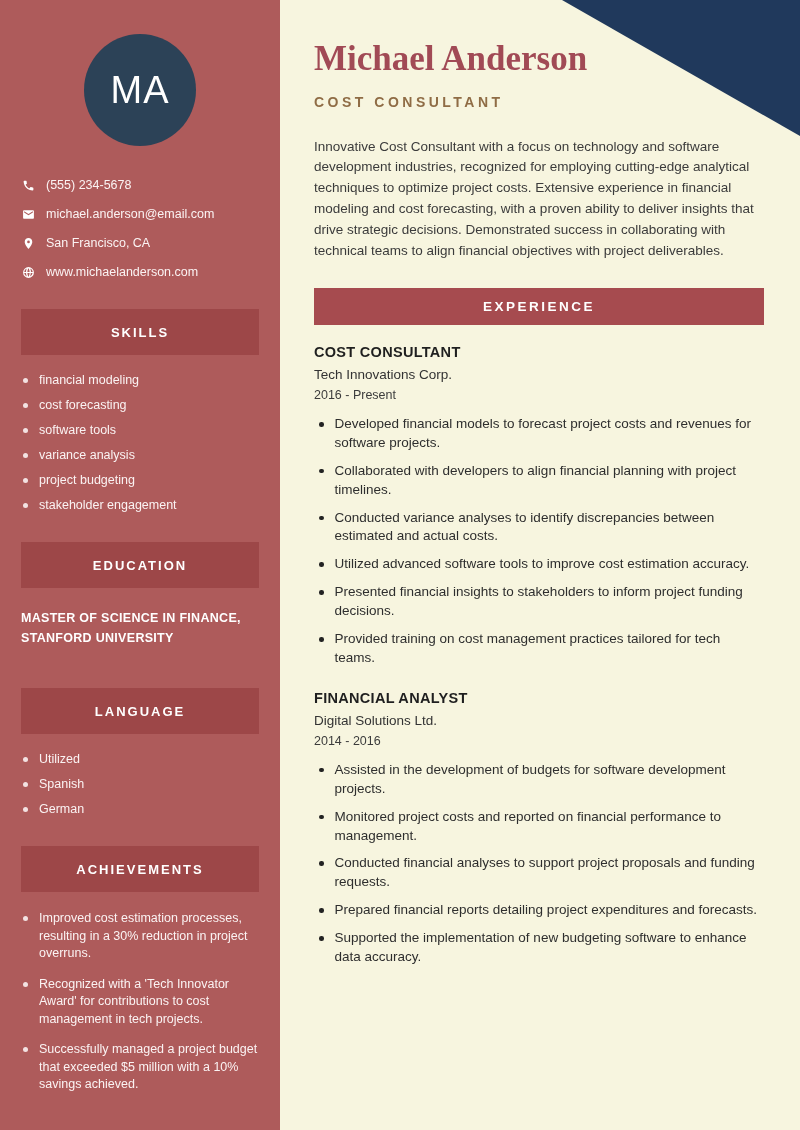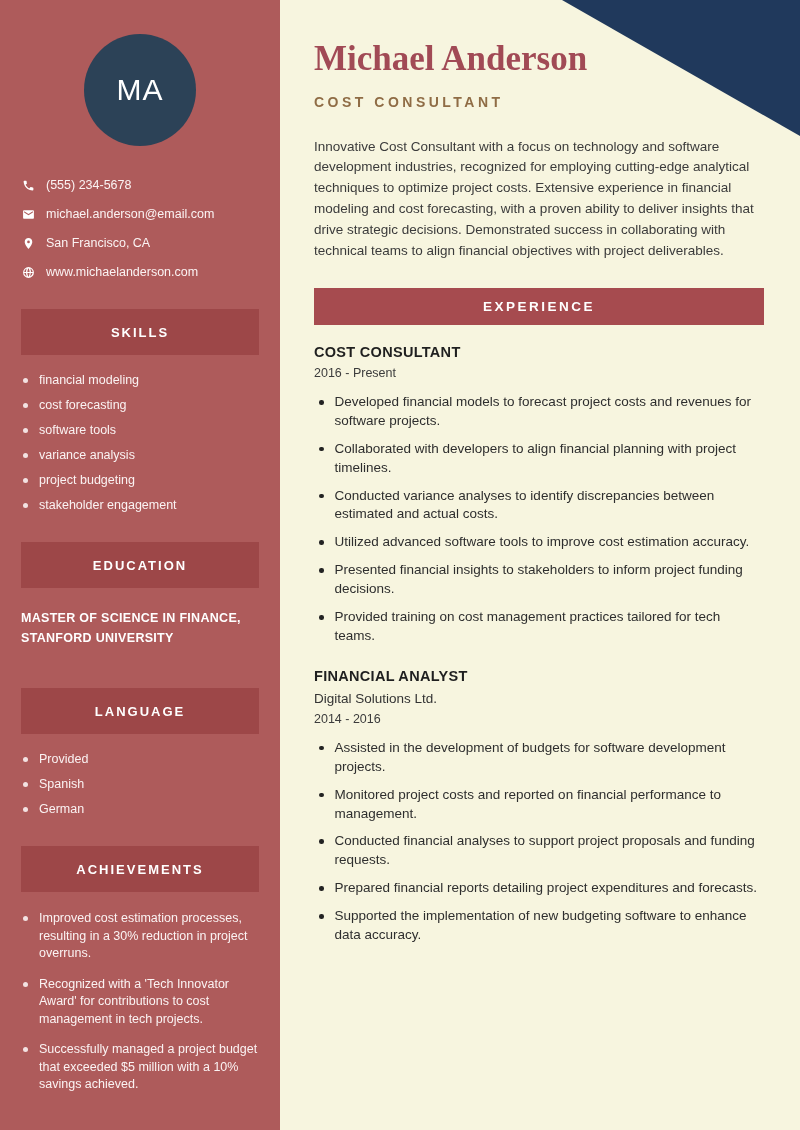--- a/index.html
+++ b/index.html
@@ -22,21 +22,21 @@
     padding:0 21px;
     color:#F8EFEF;
   }
   .avatar {
     width:112px; height:112px; border-radius:50%;
     background:var(--avatar-bg, #2C4257);
     margin:34px auto 0;
     display:flex; align-items:center; justify-content:center;
   }
   .avatar-initials {
-    color:#ffffff; font-size:30px; letter-spacing:1px; font-weight:normal;
+    color:#ffffff; font-size:38px; letter-spacing:1px; font-weight:normal;
   }
   .contact-list { list-style:none; margin-top:32px; }
   .contact-item {
     display:flex; align-items:center; gap:11px;
     margin-bottom:15px; font-size:12.5px; color:#FBF3F3;text-align:right;
   }
   .icon { width:14px; height:14px; flex-shrink:0; display:flex; align-items:center; justify-content:center; }
   .icon svg { width:13px; height:13px; display:block; }
   .band {
     background:var(--sidebar-band, #9D4748);
@@ -180,21 +180,21 @@
         </li>
     </ul>
 
     <div class="band education">EDUCATION</div>
     <p class="degree">MASTER OF SCIENCE IN FINANCE, STANFORD UNIVERSITY</p>
 
     <div class="band language">LANGUAGE</div>
     <ul class="dot-list">
       <li class="dot-item">
           <span class="dot"></span>
-          <span>Provided</span>
+          <span>Utilized</span>
         </li>
       <li class="dot-item">
           <span class="dot"></span>
           <span>Spanish</span>
         </li>
       <li class="dot-item">
           <span class="dot"></span>
           <span>German</span>
         </li>
     </ul>
@@ -220,20 +220,21 @@
   <main class="main">
 
     <h1 class="name">Michael Anderson</h1>
     <div class="subtitle">COST CONSULTANT</div>
     <p class="summary">Innovative Cost Consultant with a focus on technology and software development industries, recognized for employing cutting-edge analytical techniques to optimize project costs. Extensive experience in financial modeling and cost forecasting, with a proven ability to deliver insights that drive strategic decisions. Demonstrated success in collaborating with technical teams to align financial objectives with project deliverables.</p>
 
     <div class="exp-band">EXPERIENCE</div>
 
     <section class="job">
       <h2 class="job-title">COST CONSULTANT</h2>
+      <div class="company">Tech Innovations Corp.</div>
       <div class="dates">2016 - Present</div>
       <ul class="job-bullets">
         <li class="job-bullet">
             <span class="dot"></span>
             <span>Developed financial models to forecast project costs and revenues for software projects.</span>
           </li>
         <li class="job-bullet">
             <span class="dot"></span>
             <span>Collaborated with developers to align financial planning with project timelines.</span>
           </li>

